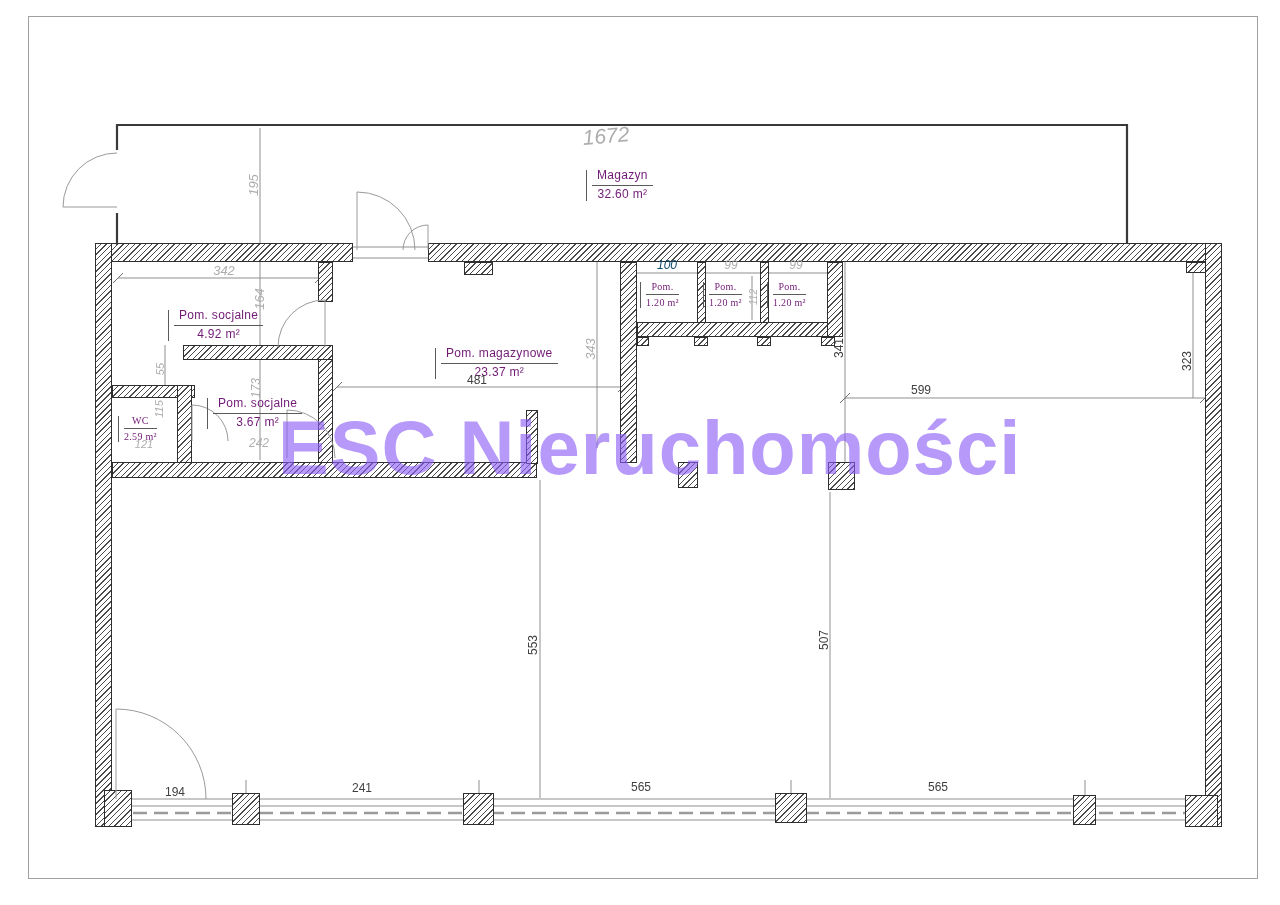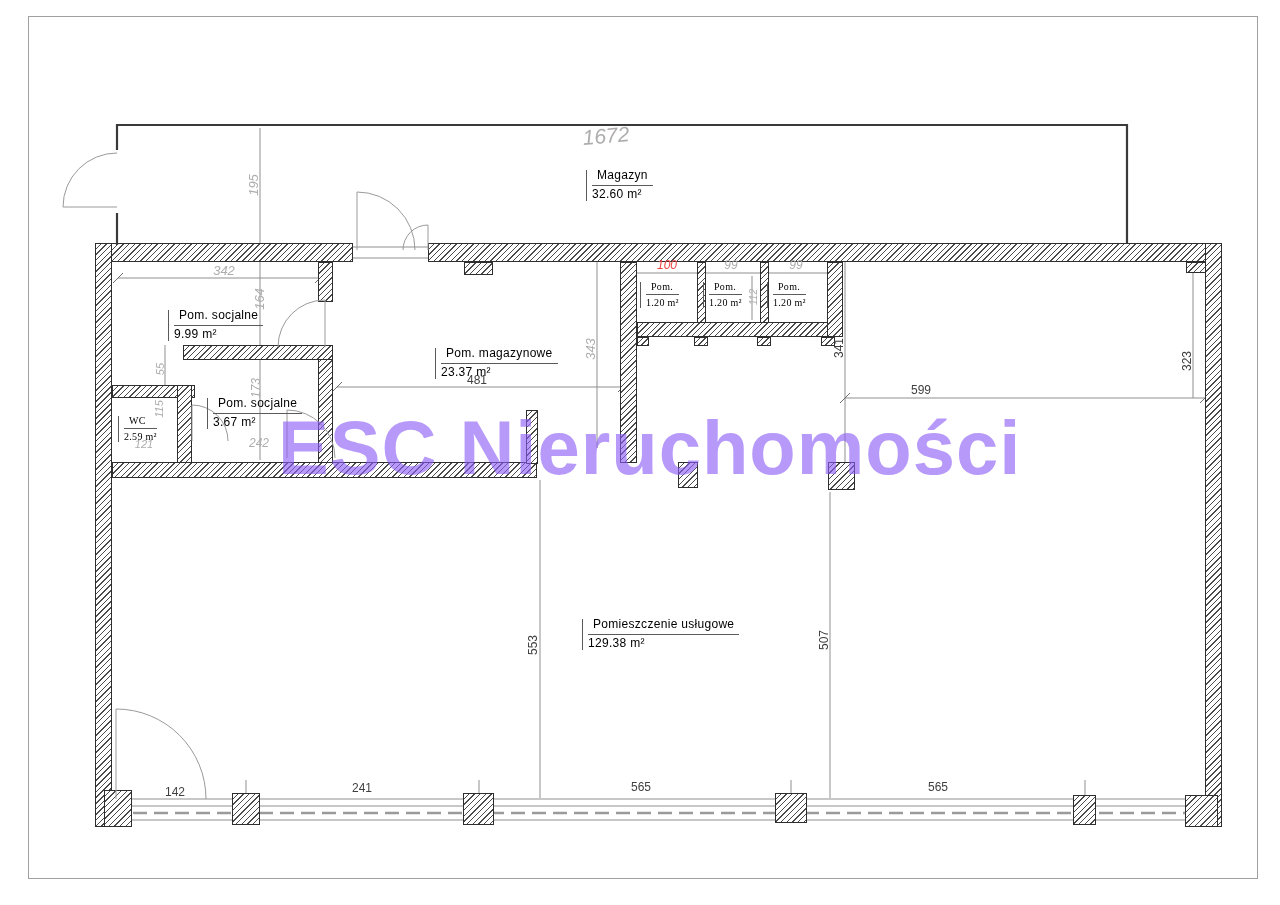--- a/index.html
+++ b/index.html
@@ -9,21 +9,21 @@
          border:1px solid #a0a0a0;z-index:0;}
   svg.layer{position:absolute;left:0;top:0;z-index:1;}
   svg.layer.top{z-index:3;}
   .w{position:absolute;z-index:2;background:#fff;border:1.2px solid #2e2e2e;box-sizing:border-box;
      background-image:repeating-linear-gradient(135deg,#fff 0 3px,#4a4a4a 3px 4px);}
   .lbl{position:absolute;z-index:4;color:#3f3f3f;font-size:12px;white-space:nowrap;
        transform:translate(-50%,-50%);}
   .lblv{position:absolute;z-index:4;color:#3f3f3f;font-size:12px;white-space:nowrap;
         transform:translate(-50%,-50%) rotate(-90deg);}
   .hw{color:#aeacac;font-style:italic;font-size:13px;}
-  .rlabel{position:absolute;z-index:4;text-align:left;color:#000000;
+  .rlabel{position:absolute;z-index:4;text-align:center;color:#701a75;
           font-size:12px;line-height:1.3;letter-spacing:.3px;white-space:nowrap;}
   .rlabel::before{content:"";position:absolute;left:-6px;top:2px;bottom:1px;width:1px;background:#5a5a5a;}
   .rname{border-bottom:1px solid #5a5a5a;padding:0 5px 1px;}
   .rarea{padding-top:1px;}
   .small .rname,.small .rarea{font-size:10px;font-family:Liberation Serif, serif;}
   #watermark{position:absolute;z-index:5;left:278px;top:404px;font-size:76px;font-weight:bold;
              color:#c9c9c9;opacity:.62;letter-spacing:1px;white-space:nowrap;
              font-family:"Liberation Sans",sans-serif;}
 </style>
 </head>
@@ -119,21 +119,21 @@
         <path d="M116,709 V799"></path>
     </g>
   </svg>
 
   <div class="rlabel" style="left:592px;top:168px">
     <div class="rname">Magazyn</div>
     <div class="rarea">32.60 m²</div>
   </div>
   <div class="rlabel" style="left:174px;top:308px">
     <div class="rname">Pom. socjalne</div>
-    <div class="rarea">9.99 m²</div>
+    <div class="rarea">4.92 m²</div>
   </div>
   <div class="rlabel small" style="left:124px;top:414px">
     <div class="rname">WC</div>
     <div class="rarea">2.59 m²</div>
   </div>
   <div class="rlabel" style="left:213px;top:396px">
     <div class="rname">Pom. socjalne</div>
     <div class="rarea">3.67 m²</div>
   </div>
   <div class="rlabel" style="left:441px;top:346px">
@@ -145,45 +145,41 @@
     <div class="rarea">1.20 m²</div>
   </div>
   <div class="rlabel small" style="left:709px;top:280px">
     <div class="rname">Pom.</div>
     <div class="rarea">1.20 m²</div>
   </div>
   <div class="rlabel small" style="left:773px;top:280px">
     <div class="rname">Pom.</div>
     <div class="rarea">1.20 m²</div>
   </div>
-  <div class="rlabel" style="left:588px;top:617px">
-    <div class="rname">Pomieszczenie usługowe</div>
-    <div class="rarea">129.38 m²</div>
-  </div>
 
   <div class="lbl hw" style="left: 606px; top: 136px; font-size: 21px; transform: translate(-50%, -50%) rotate(-5deg); color: rgb(174, 172, 172);">1672</div>
   <div class="lblv hw" style="left: 253px; top: 185px; color: rgb(174, 172, 172);">195</div>
   <div class="lbl hw" style="left: 224px; top: 270px; color: rgb(174, 172, 172);">342</div>
   <div class="lblv hw" style="left: 259px; top: 299px; color: rgb(174, 172, 172);">164</div>
   <div class="lblv hw" style="left: 160px; top: 369px; font-size: 11px; color: rgb(174, 172, 172);">55</div>
   <div class="lblv hw" style="left: 256px; top: 388px; font-size: 12px; color: rgb(174, 172, 172);">173</div>
   <div class="lblv hw" style="left: 159px; top: 409px; font-size: 11px; color: rgb(174, 172, 172);">115</div>
   <div class="lbl hw" style="left: 144px; top: 444px; font-size: 11px; color: rgb(174, 172, 172);">121</div>
   <div class="lbl hw" style="left: 259px; top: 443px; font-size: 12px; color: rgb(174, 172, 172);">242</div>
   <div class="lblv hw" style="left: 590px; top: 349px; color: rgb(174, 172, 172);">343</div>
-  <div class="lbl hw" style="left: 667px; top: 265px; font-size: 12px; color: #ef4444;">100</div>
+  <div class="lbl hw" style="left: 667px; top: 265px; font-size: 12px; color: #0c4a6e;">100</div>
   <div class="lbl hw" style="left: 731px; top: 265px; font-size: 12px; color: rgb(174, 172, 172);">99</div>
   <div class="lbl hw" style="left: 796px; top: 265px; font-size: 12px; color: rgb(174, 172, 172);">99</div>
   <div class="lblv hw" style="left: 753px; top: 297px; font-size: 10px; color: rgb(174, 172, 172);">112</div>
 
   <div class="lbl" style="left:477px;top:380px">481</div>
   <div class="lbl" style="left:921px;top:390px">599</div>
   <div class="lblv" style="left:839px;top:348px">341</div>
   <div class="lblv" style="left:1187px;top:361px">323</div>
   <div class="lblv" style="left:533px;top:645px">553</div>
   <div class="lblv" style="left:824px;top:640px">507</div>
-  <div class="lbl" style="left:175px;top:792px">142</div>
+  <div class="lbl" style="left:175px;top:792px">194</div>
   <div class="lbl" style="left:362px;top:788px">241</div>
   <div class="lbl" style="left:641px;top:787px">565</div>
   <div class="lbl" style="left:938px;top:787px">565</div>
 
   <div id="watermark" style="color: #8b5cf6;">ESC Nieruchomości</div>
 </div>
 
 </body></html>

